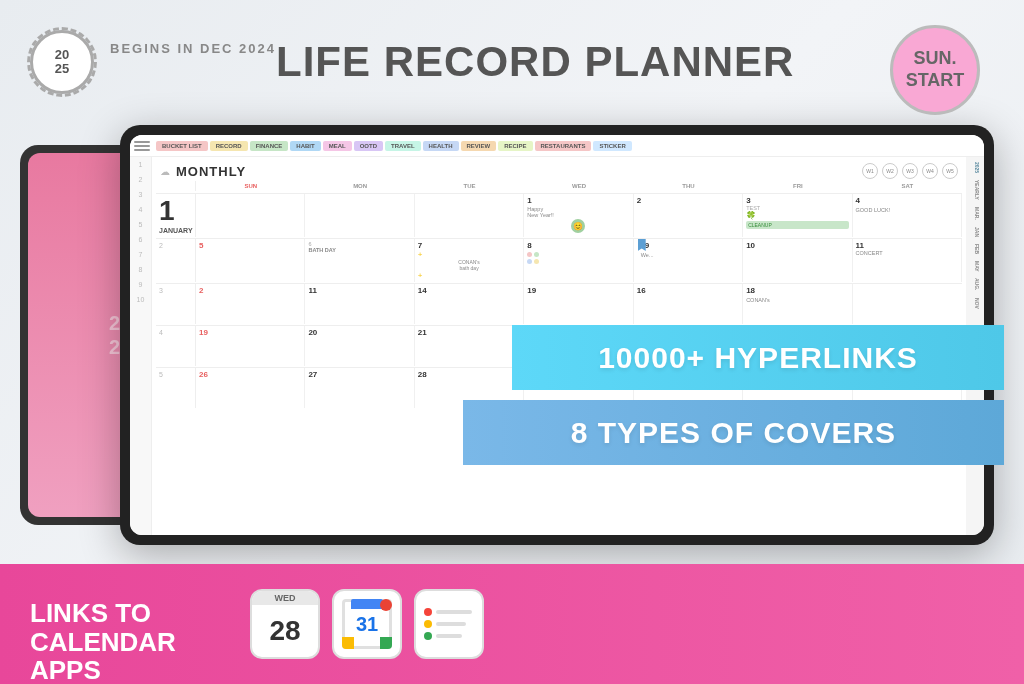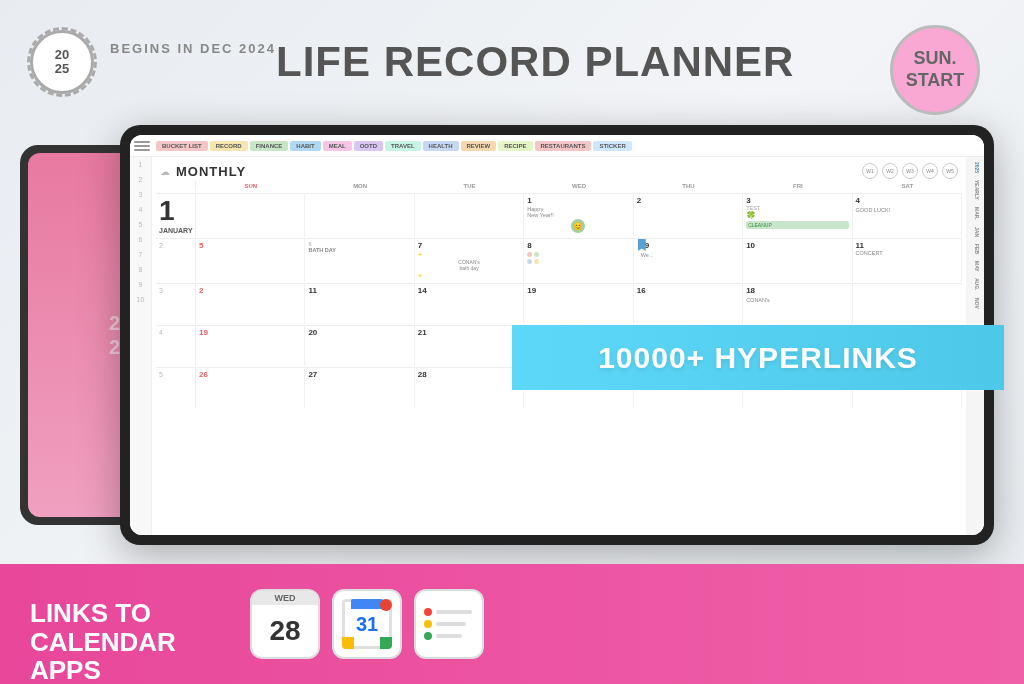--- a/index.html
+++ b/index.html
@@ -845,20 +845,23 @@
           <div class="right-tab">NOV</div>
         </div>
       </div>
     </div>
   </div>
 
   <div class="overlay-hyperlinks">
     <div class="overlay-text">10000+ HYPERLINKS</div>
   </div>
 
+  <div class="overlay-covers">
+    <div class="overlay-text">8 TYPES OF COVERS</div>
+  </div>
 
 </div>
 
 <div class="bottom-bar">
   <div class="links-text">LINKS TO CALENDAR APPS</div>
 
   <div class="calendar-apps">
 
     <div class="date-icon">
       <div class="date-icon-top">WED</div>

